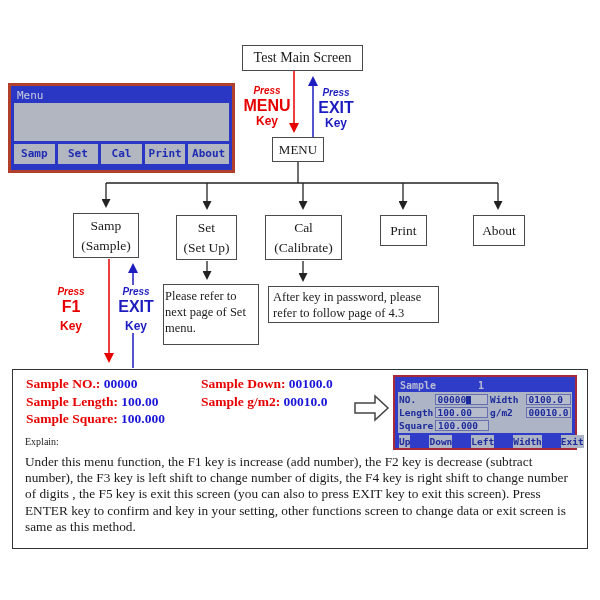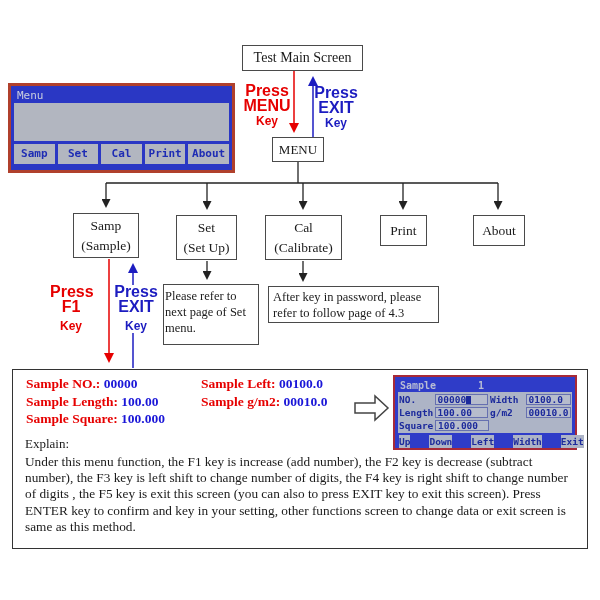--- a/index.html
+++ b/index.html
@@ -11,21 +11,21 @@
   
   .fbox{position:absolute;z-index:2;background:#fff;border:1px solid #4a4a4a;
         color:#1a1a1a;text-align:center;font-size:13.5px;line-height:20px;}
   .fbox .l2{display:block;}
   .note{position:absolute;z-index:2;background:#fff;border:1px solid #4a4a4a;
         color:#1a1a1a;text-align:left;font-size:12.5px;line-height:16px;padding:3px 1px;
         overflow:hidden;}
 
   
   .press{position:absolute;z-index:3;text-align:center;font-family:"Liberation Sans",sans-serif;font-weight:bold;}
-  .press .p1{display:block;font-size:16px;line-height:14px;}
+  .press .p1{display:block;font-size:10px;line-height:14px;font-style:italic;}
   .press .p2{display:block;font-size:16px;line-height:16px;}
   .press .p3{display:block;font-size:12px;line-height:14px;margin-top:4px;}
   .red{color:#e60000;}
   .blue{color:#1c1cc0;}
 
   
   .lcd-top{position:absolute;left:8px;top:83px;width:227px;height:90px;z-index:2;
            background:#2a37c4;border:3px solid #b0402c;box-sizing:border-box;padding:2px;}
   .lcd-top .ttl{color:#c9cdde;font-family:"DejaVu Sans Mono",monospace;font-size:11px;
                 height:15px;line-height:15px;padding-left:4px;}
@@ -33,21 +33,21 @@
   .lcd-top .btnrow{display:flex;gap:3px;margin-top:3px;height:20px;padding:0 1px;}
   .lcd-top .btnrow span{flex:1;background:#b2b6c0;color:#1e2cb4;text-align:center;
         font-family:"DejaVu Sans Mono",monospace;font-weight:bold;font-size:11px;line-height:20px;}
 
   
   .panel{position:absolute;left:12px;top:369px;width:576px;height:180px;z-index:2;
          border:1.5px solid #333;box-sizing:border-box;background:#fff;}
   .fields{position:absolute;font-weight:bold;font-size:13.5px;line-height:17.5px;white-space:nowrap;}
   .fields .lab{color:#e60000;}
   .fields .val{color:#1a16d8;}
-  .explain-t{position:absolute;left:12px;top:66px;font-size:13px;color:#1a1a1a;}
+  .explain-t{position:absolute;left:12px;top:66px;font-size:10px;color:#1a1a1a;}
   .explain-b{position:absolute;left:12px;top:84px;width:550px;font-size:13.3px;
              line-height:16.2px;color:#1a1a1a;}
 
   
   .lcd-bot{position:absolute;left:380px;top:5px;width:184px;height:75px;
            background:#2f3cc8;border:2px solid #a82a38;box-sizing:border-box;padding:3px;
            font-family:"DejaVu Sans Mono",monospace;font-weight:bold;}
   .lcd-bot .ttl{position:relative;height:12px;color:#b8bcd4;font-size:10px;line-height:12px;}
   .lcd-bot .ttl .t1{position:absolute;left:2px;}
   .lcd-bot .ttl .t2{position:absolute;left:80px;}
@@ -174,21 +174,21 @@
         <span class="val">100.00</span>
       </div>
       <div>
         <span class="lab">Sample Square:</span>
         <span class="val">100.000</span>
       </div>
     </div>
 
     <div class="fields" style="left:188px;top:5px;">
       <div>
-        <span class="lab">Sample Left:</span>
+        <span class="lab">Sample Down:</span>
         <span class="val">00100.0</span>
       </div>
       <div>
         <span class="lab">Sample g/m2:</span>
         <span class="val">00010.0</span>
       </div>
     </div>
 
     <svg class="abs" style="left:340px;top:24px;width:38px;height:28px;">
       <polygon points="2,9 22,9 22,2 35,14 22,26 22,19 2,19" fill="#ffffff" stroke="#444" stroke-width="1.5"></polygon>

